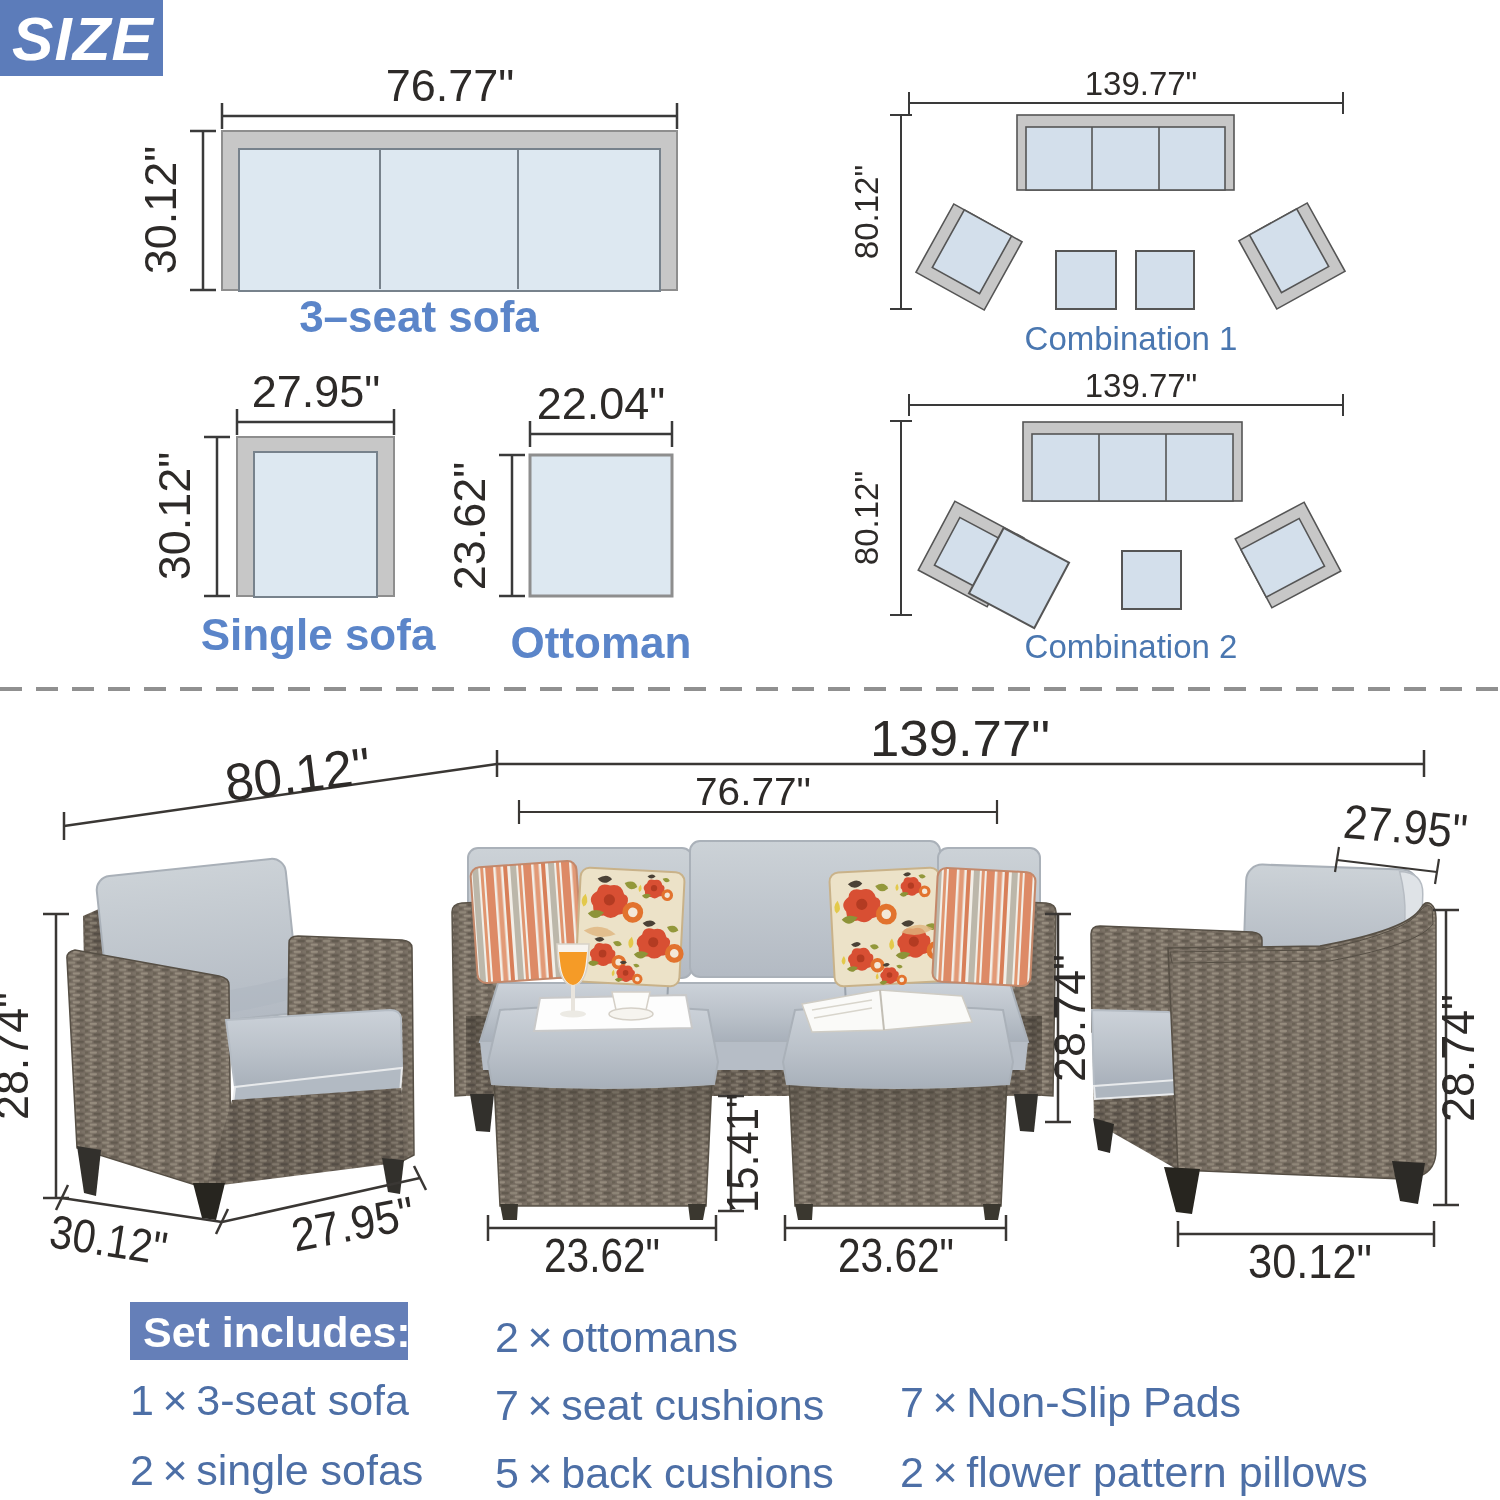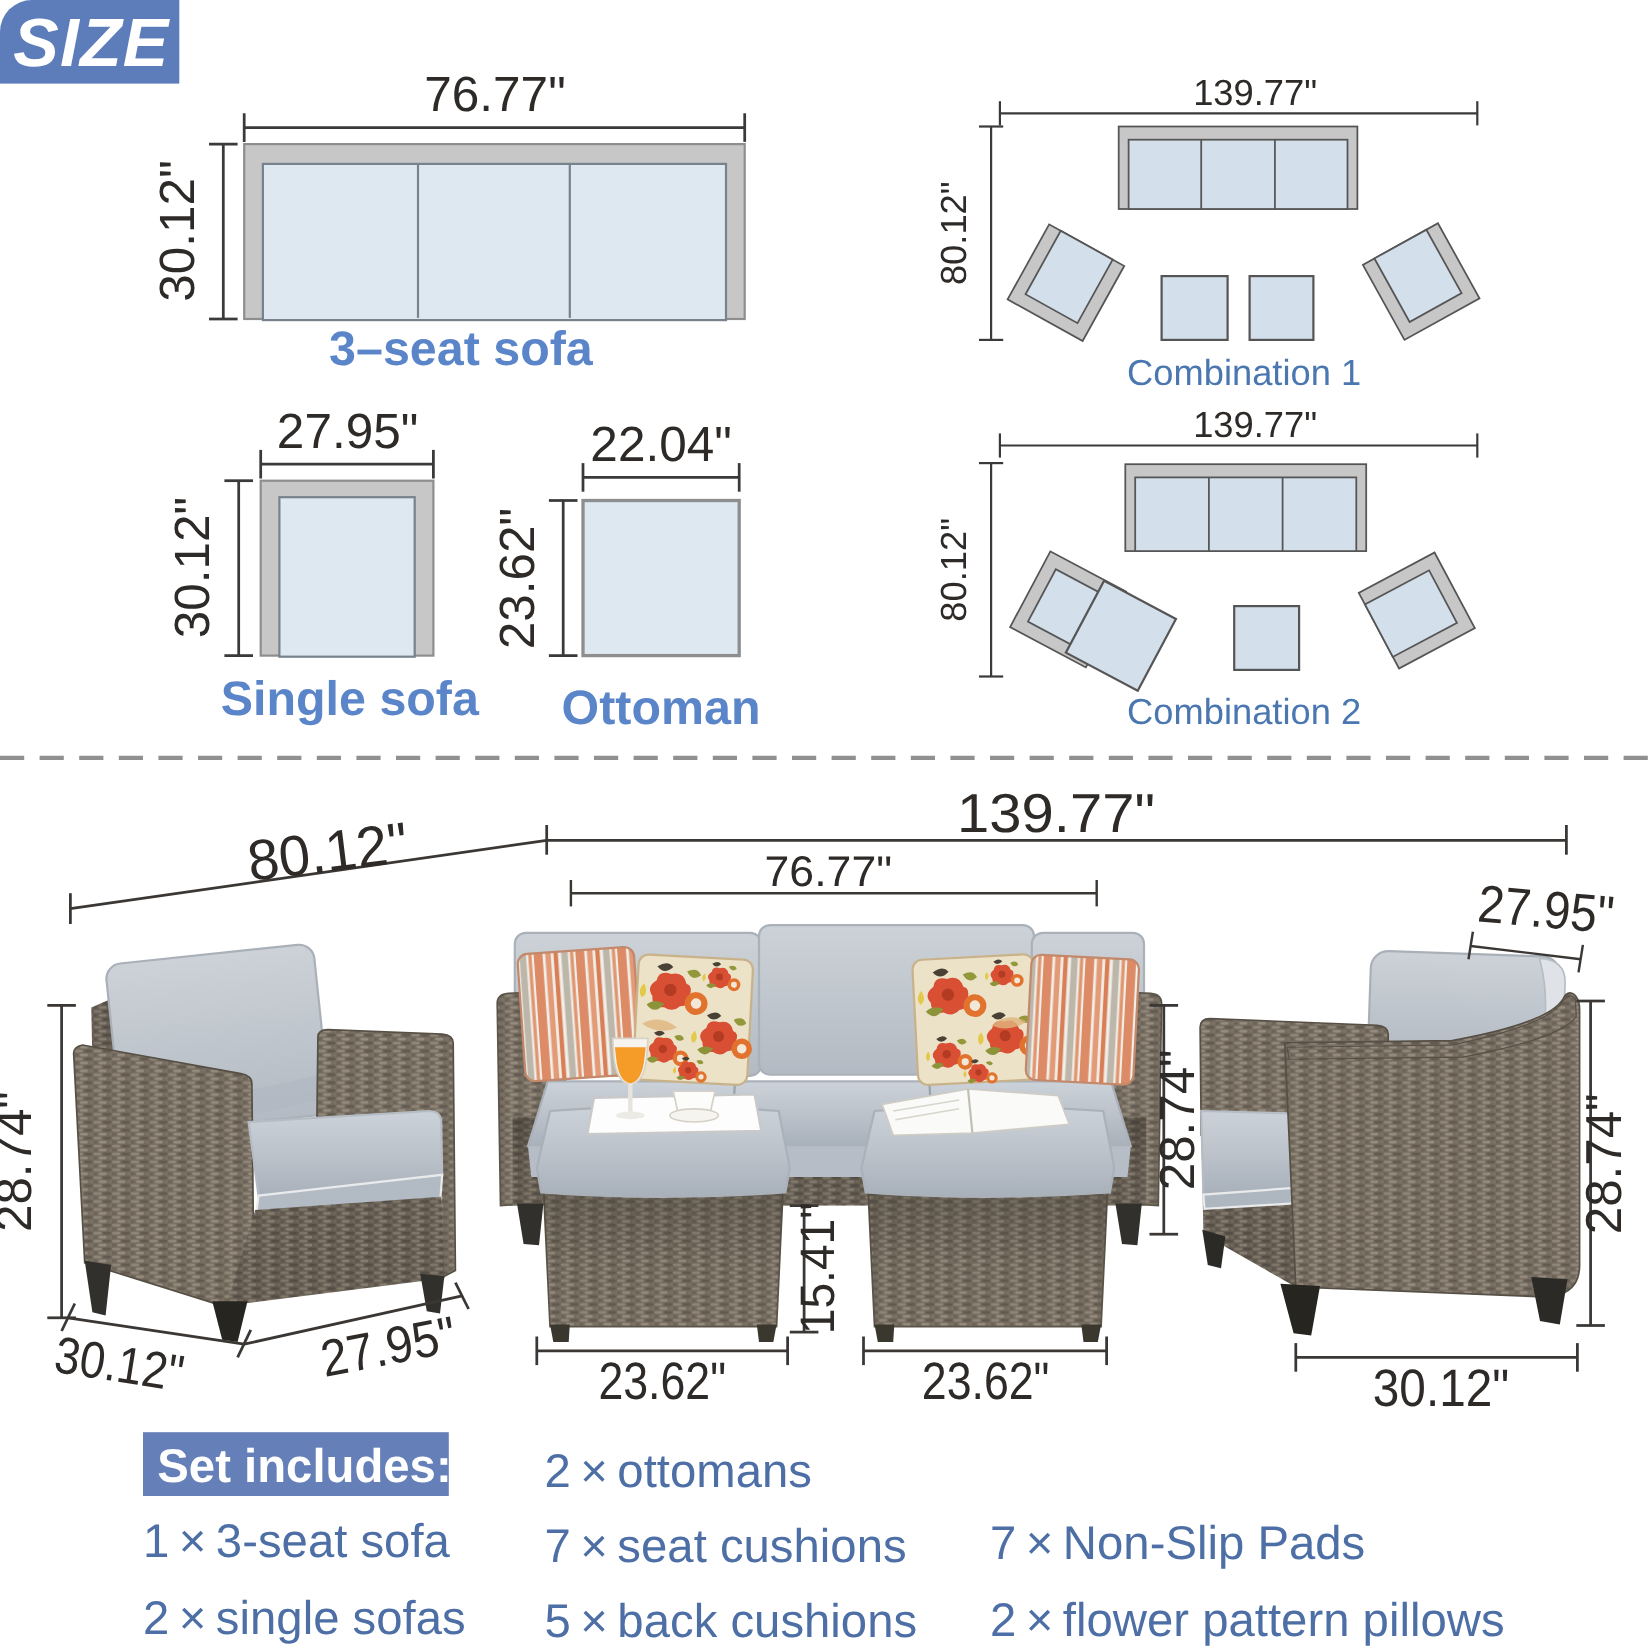--- a/index.html
+++ b/index.html
@@ -1,17 +1,17 @@
 <!DOCTYPE html>
 <html><head>
 <meta charset="utf-8">
 <style>
   html,body{margin:0;padding:0;background:#ffffff;}
   #page{position:relative;width:1500px;height:1500px;background:#fff;overflow:hidden;
-        font-family:"Liberation Sans", sans-serif;border-radius:29px;}
+        font-family:"Liberation Sans", sans-serif;}
   svg{position:absolute;left:0;top:0;}
   .dim{fill:#2d2a28;}
   .lbl{fill:#5b85c9;font-weight:bold;}
   .comb{fill:#4a77b0;}
 </style>
 </head>
 <body>
 <div id="page">
 
 <svg width="1500" height="700" viewBox="0 0 1500 700">

